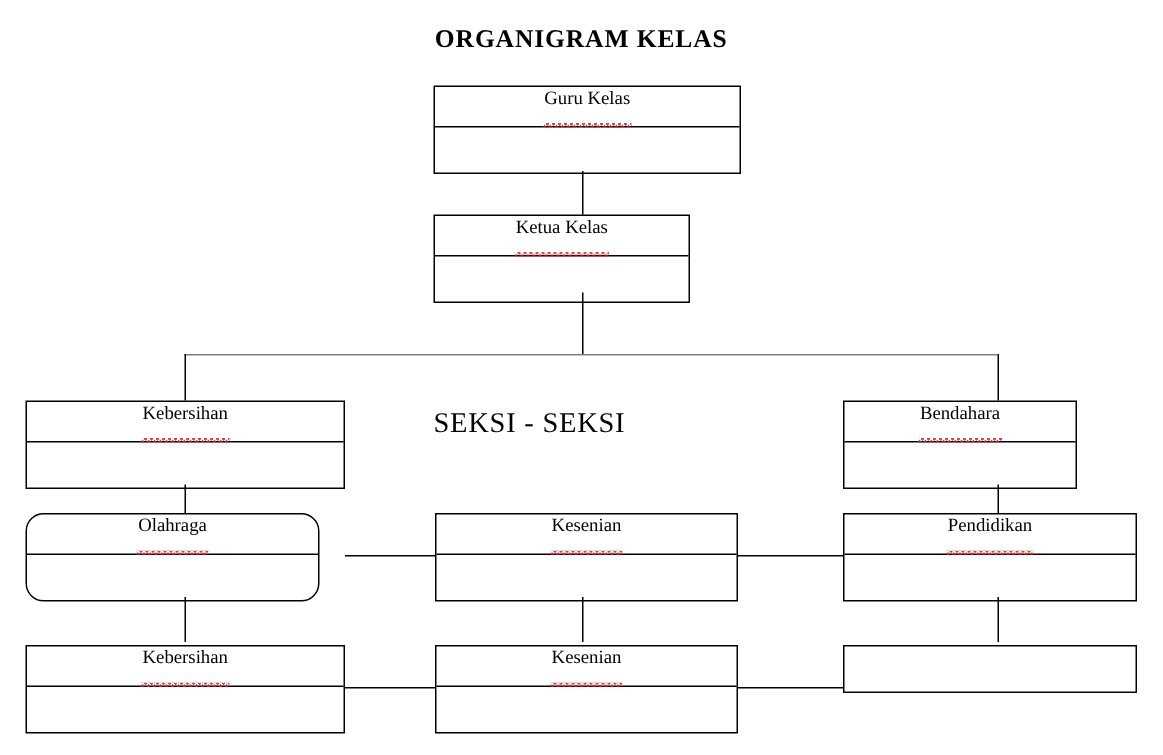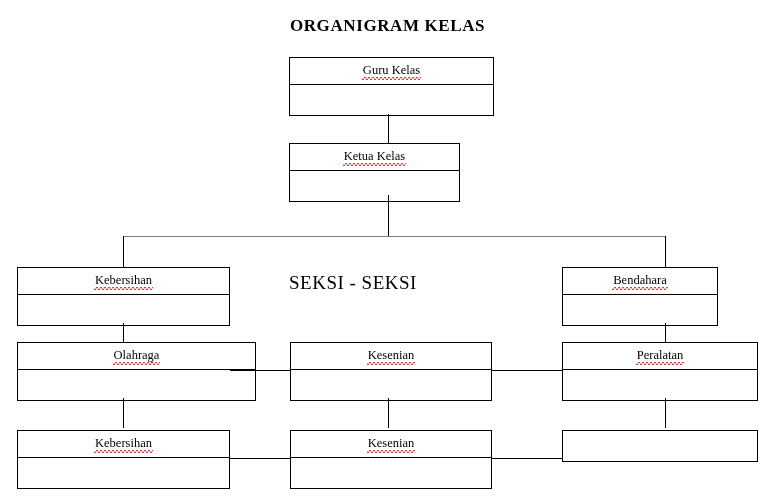--- a/index.html
+++ b/index.html
@@ -53,21 +53,21 @@
     display: flex;
     align-items: center;
     justify-content: center;
   }
   .node .label-text {
     font-family: "Liberation Serif", serif;
     font-size: 12.5px;
     line-height: 1;
     white-space: nowrap;
     position: relative;
-    padding-bottom: 1px;
+    padding-bottom: 11px;
   }
   
   .node .label-text::after {
     content: "";
     position: absolute;
     left: -1px;
     right: -1px;
     bottom: -2px;
     height: 3px;
     background-image:
@@ -143,37 +143,37 @@
     <div class="empty-cell"></div>
   </div>
 
   <div class="node" style="left:562px; top:267px; width:156px;text-align:right;">
     <div class="label-cell">
       <span class="label-text">Bendahara</span>
     </div>
     <div class="empty-cell"></div>
   </div>
 
-  <div class="node" style="left:17px; top:342px; width:239px;">
+  <div class="node" style="left:17px; top:342px; width:196px;border-radius:12px;">
     <div class="label-cell">
       <span class="label-text">Olahraga</span>
     </div>
     <div class="empty-cell"></div>
   </div>
 
   <div class="node" style="left:290px; top:342px; width:202px;">
     <div class="label-cell">
       <span class="label-text">Kesenian</span>
     </div>
     <div class="empty-cell"></div>
   </div>
 
   <div class="node" style="left:562px; top:342px; width:196px;">
     <div class="label-cell">
-      <span class="label-text">Peralatan</span>
+      <span class="label-text">Pendidikan</span>
     </div>
     <div class="empty-cell"></div>
   </div>
 
   <div class="node" style="left:17px; top:430px; width:213px;">
     <div class="label-cell">
       <span class="label-text">Kebersihan</span>
     </div>
     <div class="empty-cell"></div>
   </div>

